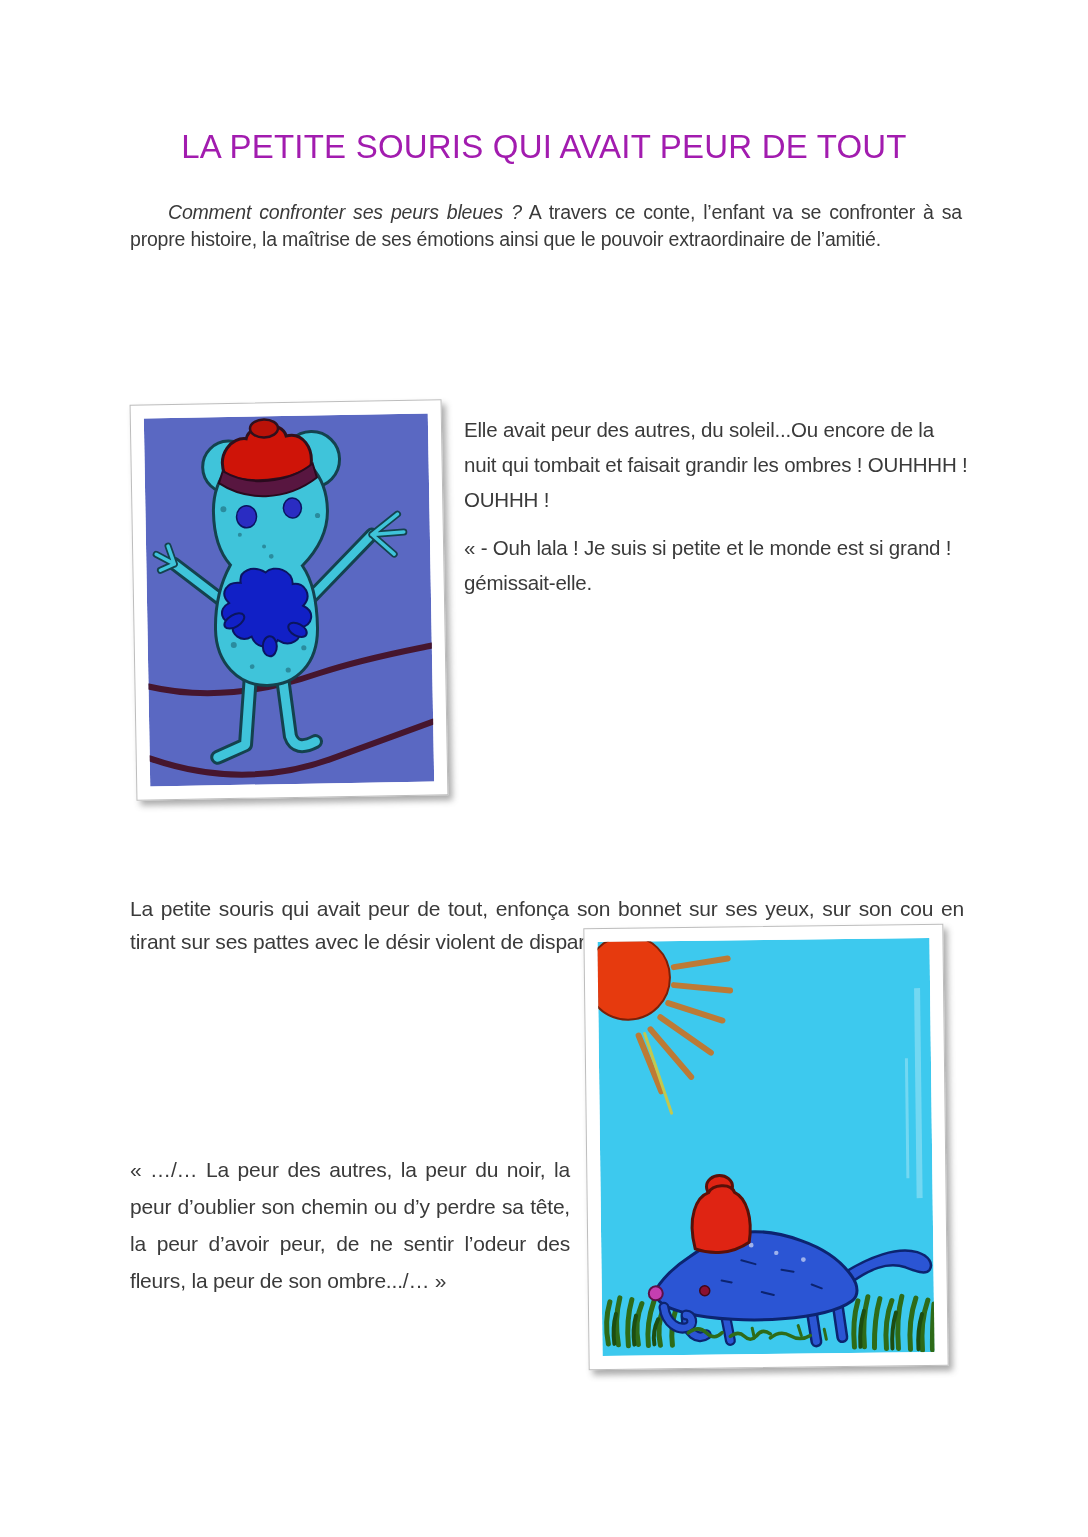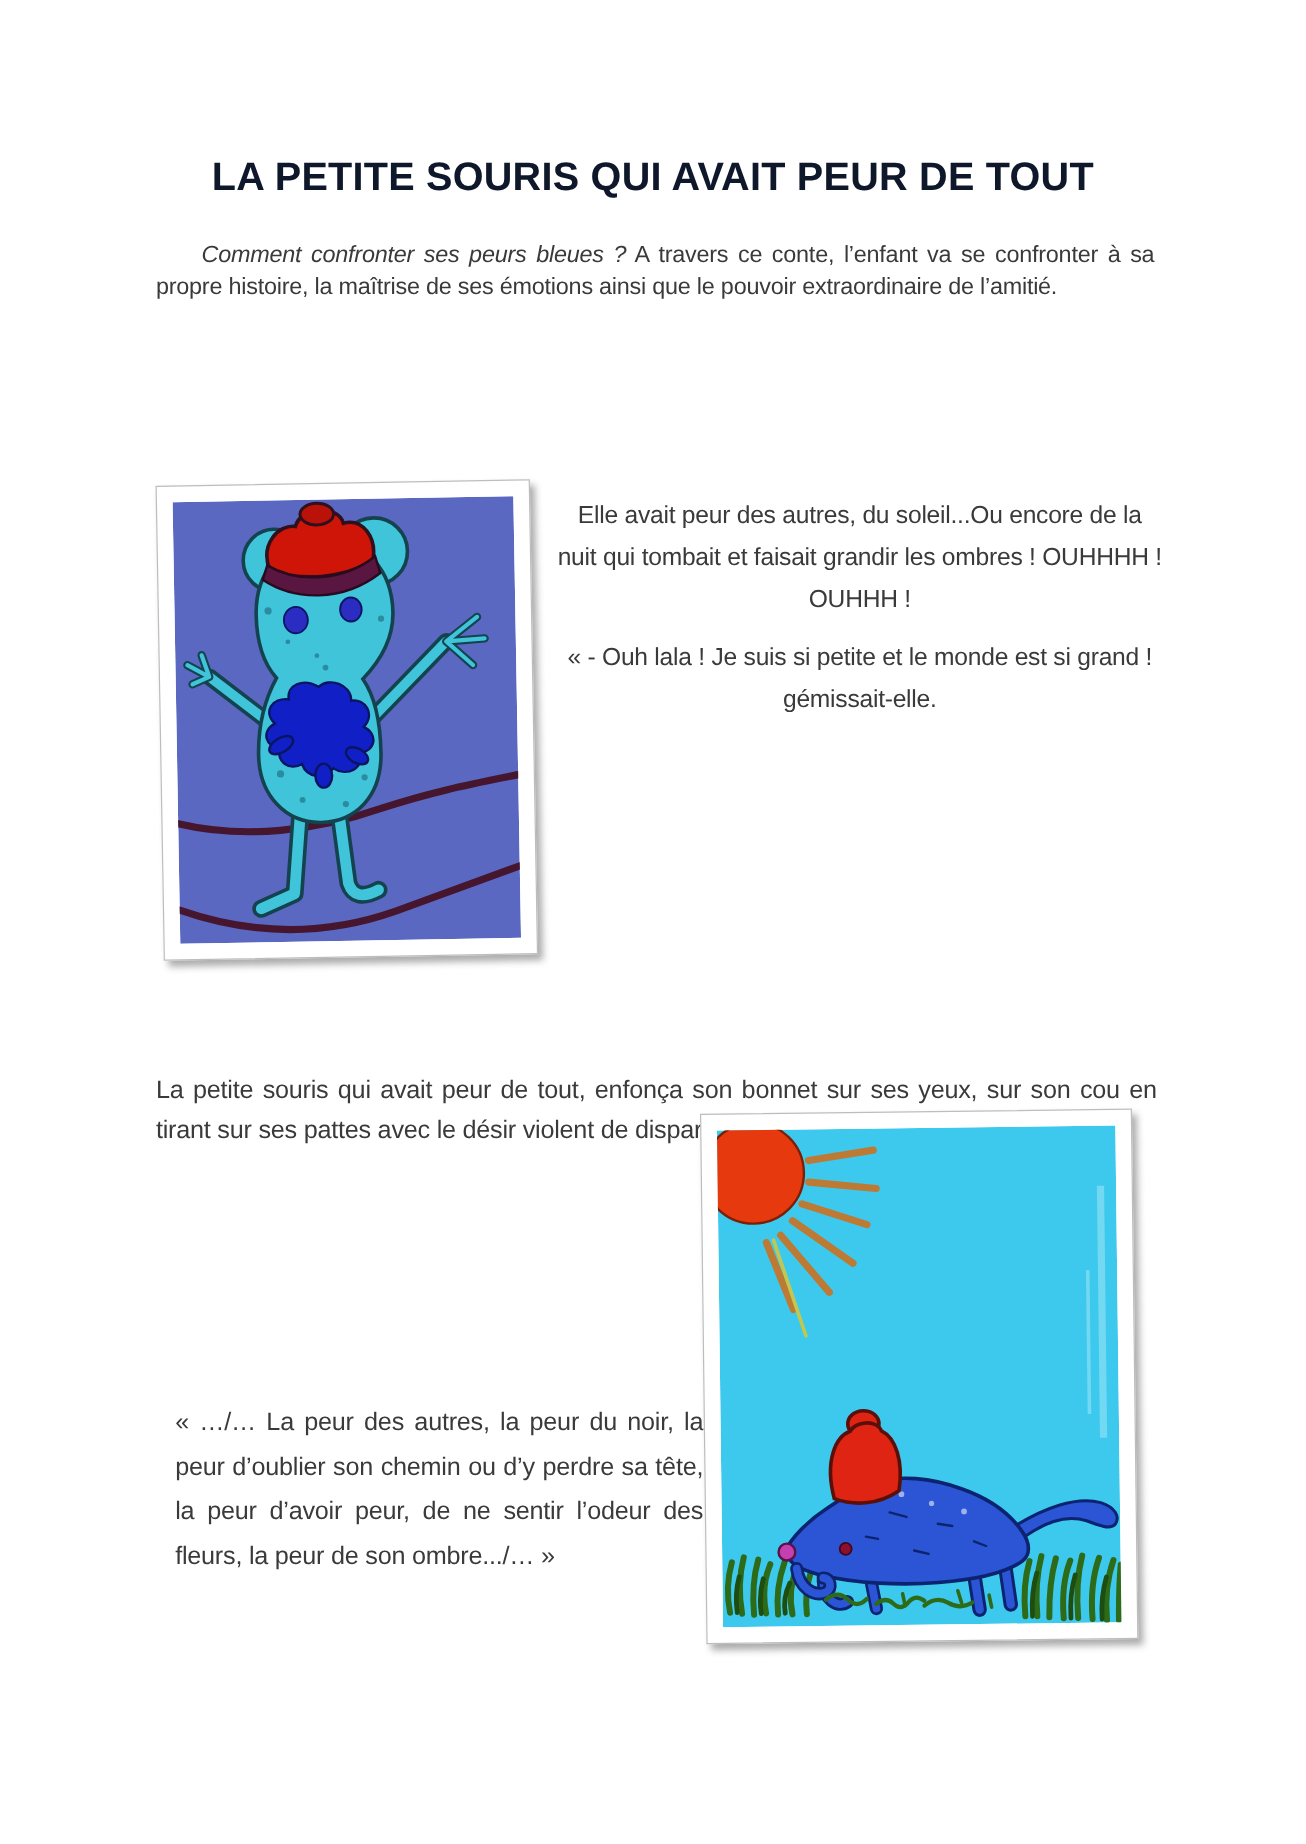--- a/index.html
+++ b/index.html
@@ -2,45 +2,45 @@
 <html lang="fr"><head>
 <meta charset="utf-8">
 <style>
   html,body { margin:0; padding:0; background:#ffffff; }
   .page {
     position:relative; width:1088px; height:1537px; background:#ffffff;
     font-family:"Liberation Sans", sans-serif; color:#3a3a3a; overflow:hidden;
   }
   .title {
     position:absolute; top:128px; left:0; width:100%; margin:0;
-    text-align:center; font-size:33px; font-weight:700; color:#0f172a;
+    text-align:center; font-size:33px; font-weight:400; color:#a21caf;
     letter-spacing:0.2px;
   }
   .intro {
     position:absolute; left:130px; top:199px; width:832px; margin:0;
     font-size:19.5px; line-height:27px; text-align:justify; text-indent:38px;
     letter-spacing:-0.2px;
   }
   .intro .it { font-style:italic; }
   .frame {
     position:absolute; margin:0; background:#ffffff; padding:13px;
     border:1px solid #bdbdbd; box-shadow:4px 5px 6px rgba(70,70,70,0.45);
   }
   .frame svg { display:block; }
   .frame1 { left:133px; top:402px; transform:rotate(-1deg); }
   .frame2 { left:586px; top:926px; transform:rotate(-0.7deg); }
-  .s1text { position:absolute; left:464px; top:412px; width:505px; font-size:20.5px; line-height:35px; letter-spacing:-0.2px;text-align:center; }
+  .s1text { position:absolute; left:464px; top:412px; width:505px; font-size:20.5px; line-height:35px; letter-spacing:-0.2px; }
   .s1text p { margin:0; }
   .s1text .p2 { margin-top:13px; }
   .midpara {
     position:absolute; left:130px; top:892px; width:834px; margin:0;
     font-size:21px; line-height:33px; text-align:justify; letter-spacing:-0.2px;
   }
   .s2text {
-    position:absolute; left:130px; top:1151px; width:440px; margin:16px;
+    position:absolute; left:130px; top:1151px; width:440px; margin:0;
     font-size:21px; line-height:37px; text-align:justify; letter-spacing:-0.2px;
   }
 </style>
 </head>
 <body>
 
 <div class="page">
 
   <h1 class="title">LA PETITE SOURIS QUI AVAIT PEUR DE TOUT</h1>
 

